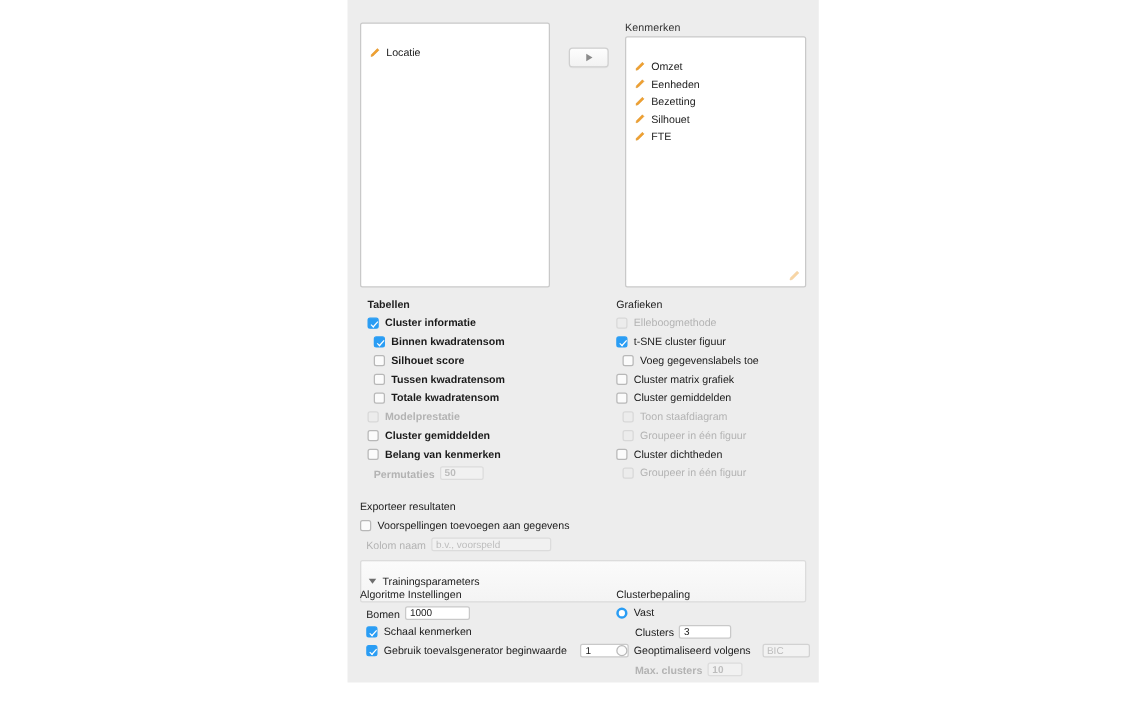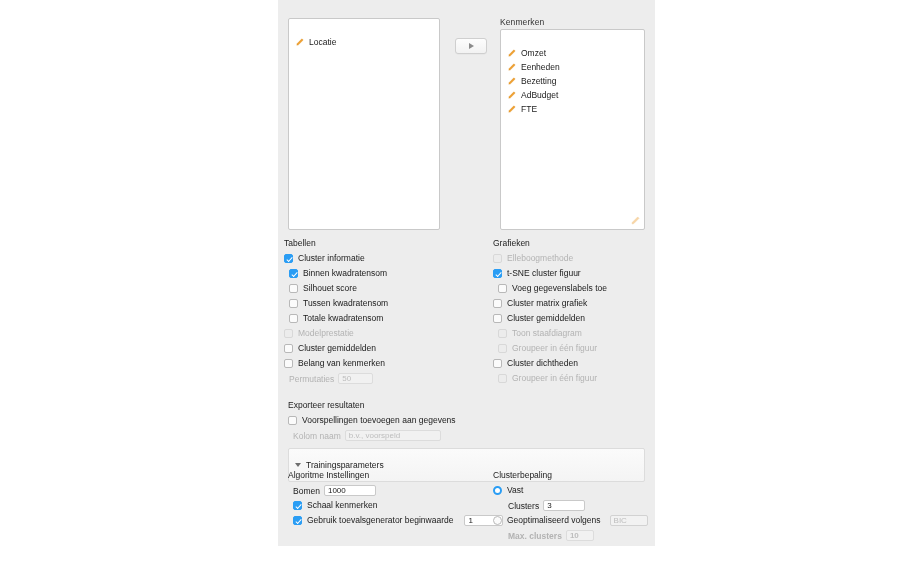--- a/index.html
+++ b/index.html
@@ -166,40 +166,40 @@
               </svg>
             </span>
           <span>Bezetting</span>
         </div>
         <div class="list-item">
           <span class="pencil">
               <svg viewBox="0 0 12 12">
                 <path d="M9.2 1.1l1.7 1.7-6.3 6.3-2.2.5.5-2.2z" fill="#f0a030" stroke="#d98e21" stroke-width=".5"></path>
               </svg>
             </span>
-          <span>AdBudget</span>
+          <span>Silhouet</span>
         </div>
         <div class="list-item">
           <span class="pencil">
               <svg viewBox="0 0 12 12">
                 <path d="M9.2 1.1l1.7 1.7-6.3 6.3-2.2.5.5-2.2z" fill="#f0a030" stroke="#d98e21" stroke-width=".5"></path>
               </svg>
             </span>
           <span>FTE</span>
         </div>
       </div>
       <span class="corner-pencil">
         <svg viewBox="0 0 12 12">
             <path d="M9.2 1.1l1.7 1.7-6.3 6.3-2.2.5.5-2.2z" fill="#f0a030" stroke="#d98e21" stroke-width=".5" opacity=".8"></path>
           </svg>
       </span>
     </div>
   </div>
 
-  <div class="sect" style="left:6px;top:238px;width:200px;">
+  <div class="sect" style="left:16px;top:238px;width:200px;font-weight:bold;">
     <span class="sect-title">Tabellen</span>
 
     <div class="opt">
       <span class="cb checked"></span>
       <span class="lbl">Cluster informatie</span>
     </div>
     <div class="opt indent1">
       <span class="cb checked"></span>
       <span class="lbl">Binnen kwadratensom</span>
     </div>

